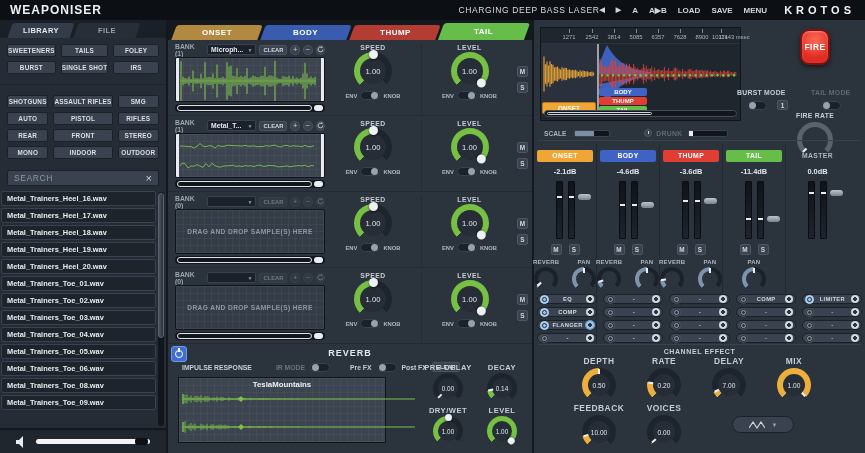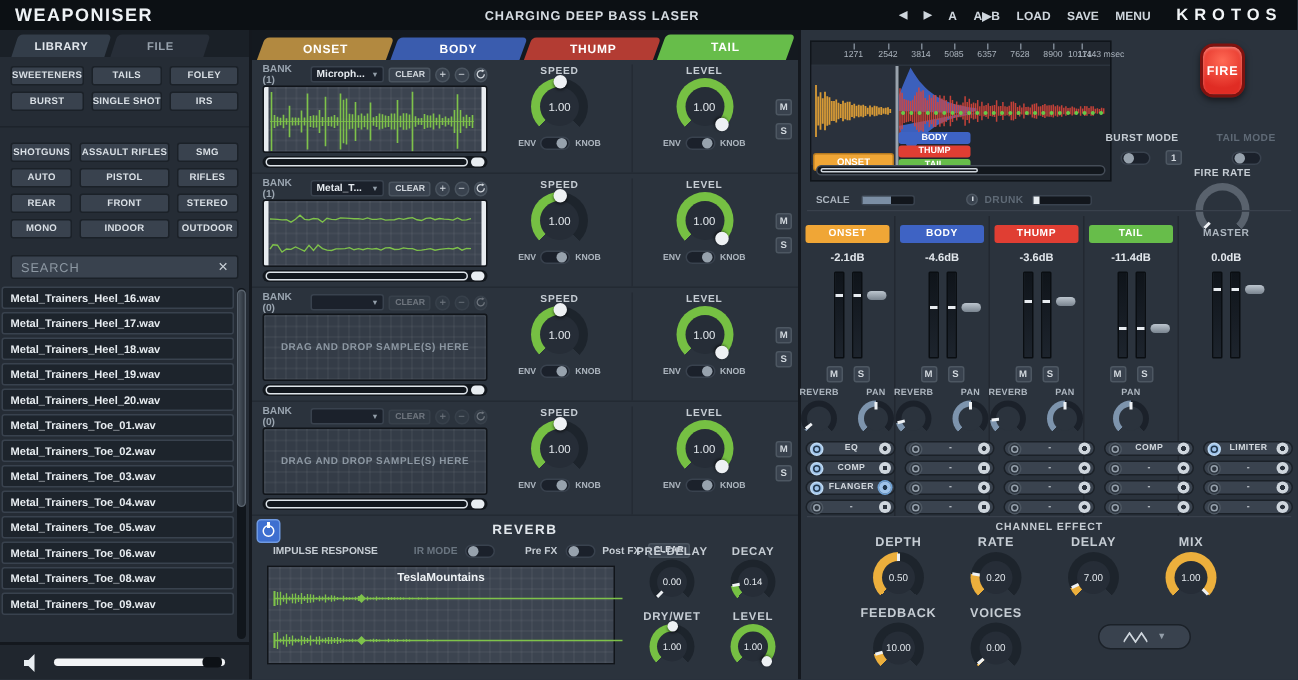--- a/index.html
+++ b/index.html
@@ -1,21 +1,21 @@
 <!DOCTYPE html>
 <html><head>
 <meta charset="utf-8">
 <style>
 *{box-sizing:border-box;margin:0;padding:0}
 html,body{width:865px;height:453px;overflow:hidden}
 body{background:#2b333d;font-family:"Liberation Sans",sans-serif;color:#cfd6dd;position:relative}
 
 .topbar{height:20px;background:#0c1014;display:flex;align-items:center;padding:0 10px}
 .tb-left{width:180px;font-size:12px;font-weight:bold;color:#eef2f5;letter-spacing:1px}
-.tb-preset{flex:1;text-align:center;font-size:8.5px;font-weight:bold;color:#d6dce2;letter-spacing:.6px}
+.tb-preset{flex:1;text-align:right;font-size:8.5px;font-weight:normal;color:#d6dce2;letter-spacing:.6px}
 .tb-right{display:flex;align-items:center;gap:11px;font-size:8px;font-weight:bold;color:#cfd6dd}
 .tb-right .sm{font-size:7px}
 .tb-brand{font-size:11px;font-weight:bold;letter-spacing:4px;color:#f2f5f7;margin-left:6px}
 
 .cols{display:flex;height:433px}
 .sidebar{width:168px;background:#252c35;border-right:2px solid #14181e;display:flex;flex-direction:column}
 .center{width:366px;background:#2b333d;border-right:2px solid #14181e;display:flex;flex-direction:column;position:relative}
 .right{flex:1;position:relative;background:#2b333d}
 
 .side-tabs{height:18px;background:#1a2027;display:flex;align-items:flex-end;padding-left:10px;gap:4px}
@@ -79,21 +79,21 @@
 .empty .clear-btn,.empty .rbtn{opacity:.4}
 .empty .wavebox{background-color:#343c47}
 
 .reverb{flex:1;position:relative}
 .pwr-btn{position:absolute;left:3px;top:2px;width:16px;height:16px;background:#3e6fd0;border:1px solid #6f9ae2;border-radius:3px;display:flex;align-items:center;justify-content:center}
 .pwr{position:relative;width:8px;height:8px;border:1.4px solid #fff;border-radius:50%}
 .pwr:after{content:"";position:absolute;left:50%;top:-3px;transform:translateX(-50%);width:2px;height:4px;background:#fff}
 .rv-title{text-align:center;font-size:9px;font-weight:bold;letter-spacing:1px;color:#e2e7ec;padding-top:4px}
 .rv-row{display:flex;align-items:center;gap:5px;margin:4px 0 0 14px;font-size:6.8px;font-weight:bold;color:#c6cdd4}
 .rv-row .dim{color:#6a7580}
-.ir-box{position:absolute;left:10px;top:33px;width:232px;height:66px;background:#3c4450;border:1px solid #11151a;background-image:linear-gradient(rgba(255,255,255,.04) 1px,transparent 1px),linear-gradient(90deg,rgba(255,255,255,.04) 1px,transparent 1px);background-size:7px 7px}
+.ir-box{position:absolute;left:10px;top:33px;width:208px;height:66px;background:#3c4450;border:1px solid #11151a;background-image:linear-gradient(rgba(255,255,255,.04) 1px,transparent 1px),linear-gradient(90deg,rgba(255,255,255,.04) 1px,transparent 1px);background-size:7px 7px}
 .ir-name{text-align:center;font-size:7.8px;font-weight:bold;color:#edf1f4;padding-top:2px}
 .rv-knob{position:absolute;width:64px;text-align:center}
 .rv-knob .klabel{font-size:7.6px}
 .rv-knob .knob{width:30px;height:30px;margin:1px auto 0}
 .rv-knob .kinner{inset:5px;font-size:6.4px}
 
 .fire-wave{position:absolute;left:6px;top:7px;width:201px;height:94px;background:#20262e;border:1px solid #10151b}
 .ruler{position:absolute;left:0;right:0;top:0;height:16px;border-bottom:1px solid #2b333d}
 .rtick{position:absolute;top:1px;width:1px;height:4px;background:#7b8591}
 .rlab{position:absolute;top:6px;font-size:5.8px;color:#aab3bd;transform:translateX(-50%);white-space:nowrap}

